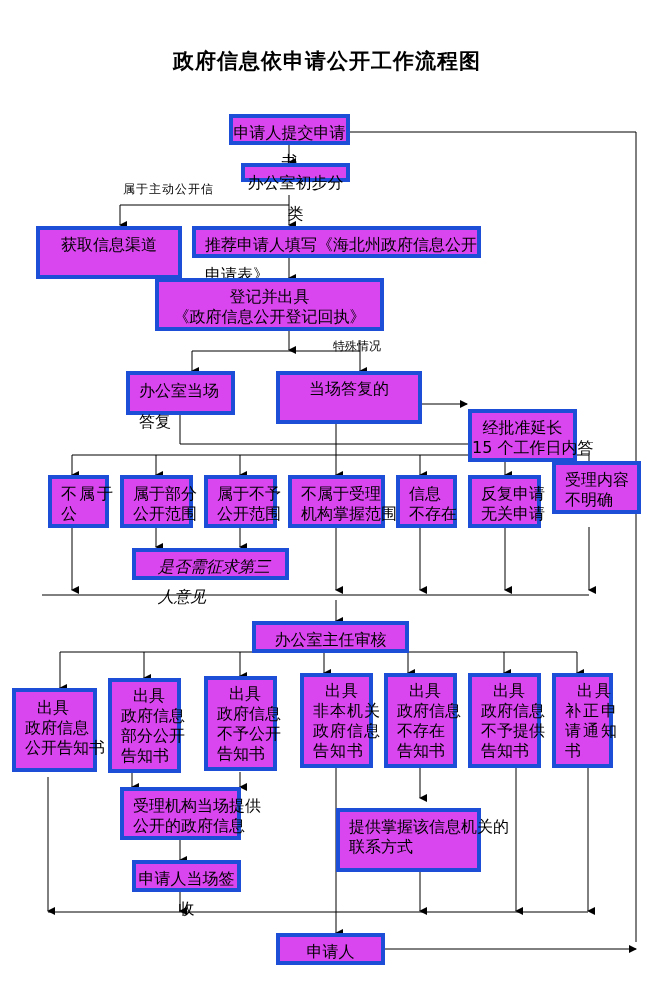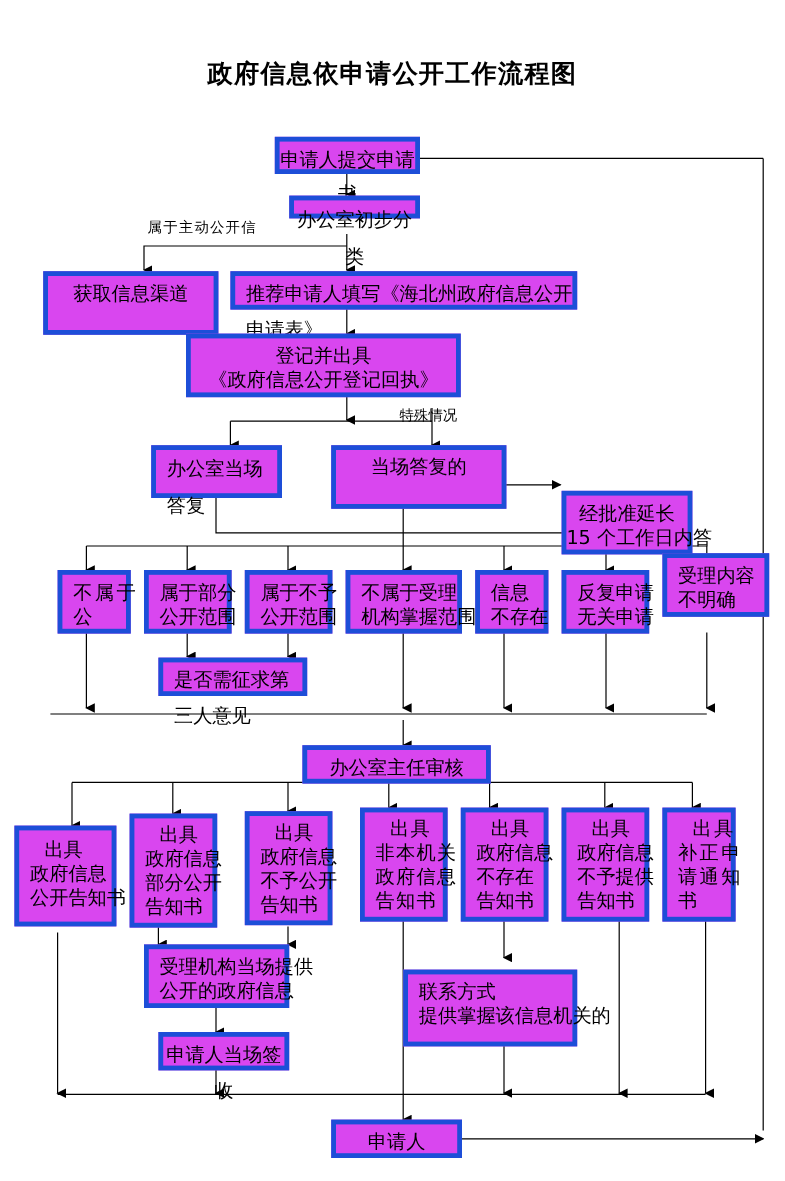--- a/index.html
+++ b/index.html
@@ -151,21 +151,21 @@
 <div class="box" style="left:468px; top:475px; width:73px; height:53px; padding:5px 0 0 9px;">
   <span class="line">反复申请</span>
   <span class="line">无关申请</span>
 </div>
 
 <div class="box" style="left:552px; top:461px; width:89px; height:53px; padding:5px 0 0 9px;">
   <span class="line">受理内容</span>
   <span class="line">不明确</span>
 </div>
 
-<div class="box" style="left:132px; top:548px; width:124px; height:32px; line-height:30px; padding-left:9px;"><span>是否需征求第三人意见</span></div>
+<div class="box" style="left:132px; top:548px; width:157px; height:32px; line-height:30px; padding-left:22px;font-style:italic;"><span>是否需征求第三人意见</span></div>
 
 <div class="box c" style="left:252px; top:621px; width:157px; height:32px; line-height:30px;"><span>办公室主任审核</span></div>
 
 <div class="box" style="left:12px; top:688px; width:85px; height:84px; padding:6px 0 0 9px;">
   <span class="line" style="padding-left:12px;">出具</span>
   <span class="line">政府信息</span>
   <span class="line">公开告知书</span>
 </div>
 
 <div class="box" style="left:108px; top:678px; width:73px; height:95px; padding:4px 0 0 9px;">
@@ -211,17 +211,17 @@
 </div>
 
 <div class="box" style="left:120px; top:787px; width:121px; height:53px; padding:5px 0 0 9px;">
   <span class="line">受理机构当场提供</span>
   <span class="line">公开的政府信息</span>
 </div>
 
 <div class="box c" style="left:132px; top:860px; width:109px; height:32px; line-height:30px;"><span>申请人当场签收</span></div>
 
 <div class="box" style="left:336px; top:808px; width:145px; height:64px; padding:5px 0 0 9px;">
+  <span class="line">提供掌握该信息机关的</span>
   <span class="line">联系方式</span>
-  <span class="line">提供掌握该信息机关的</span>
 </div>
 
 <div class="box c" style="left:276px; top:933px; width:109px; height:32px; line-height:30px;"><span>申请人</span></div>
 
 </body></html>

